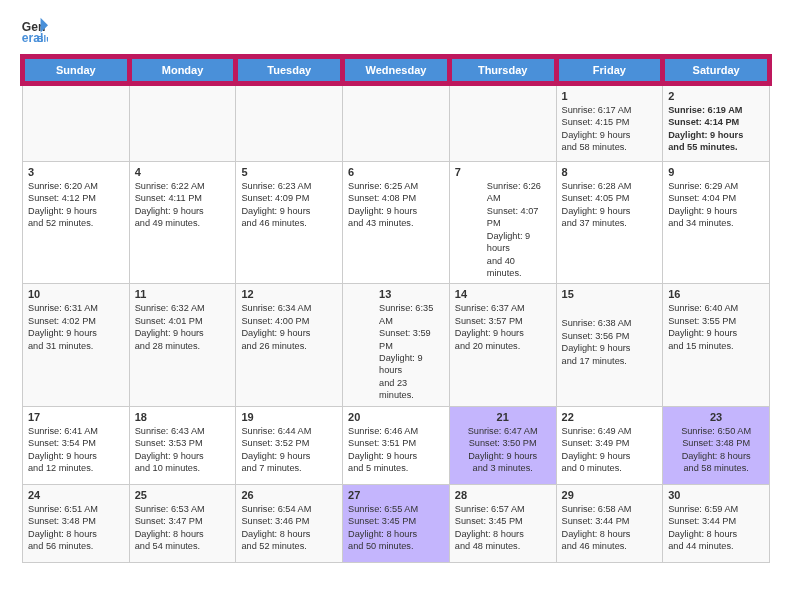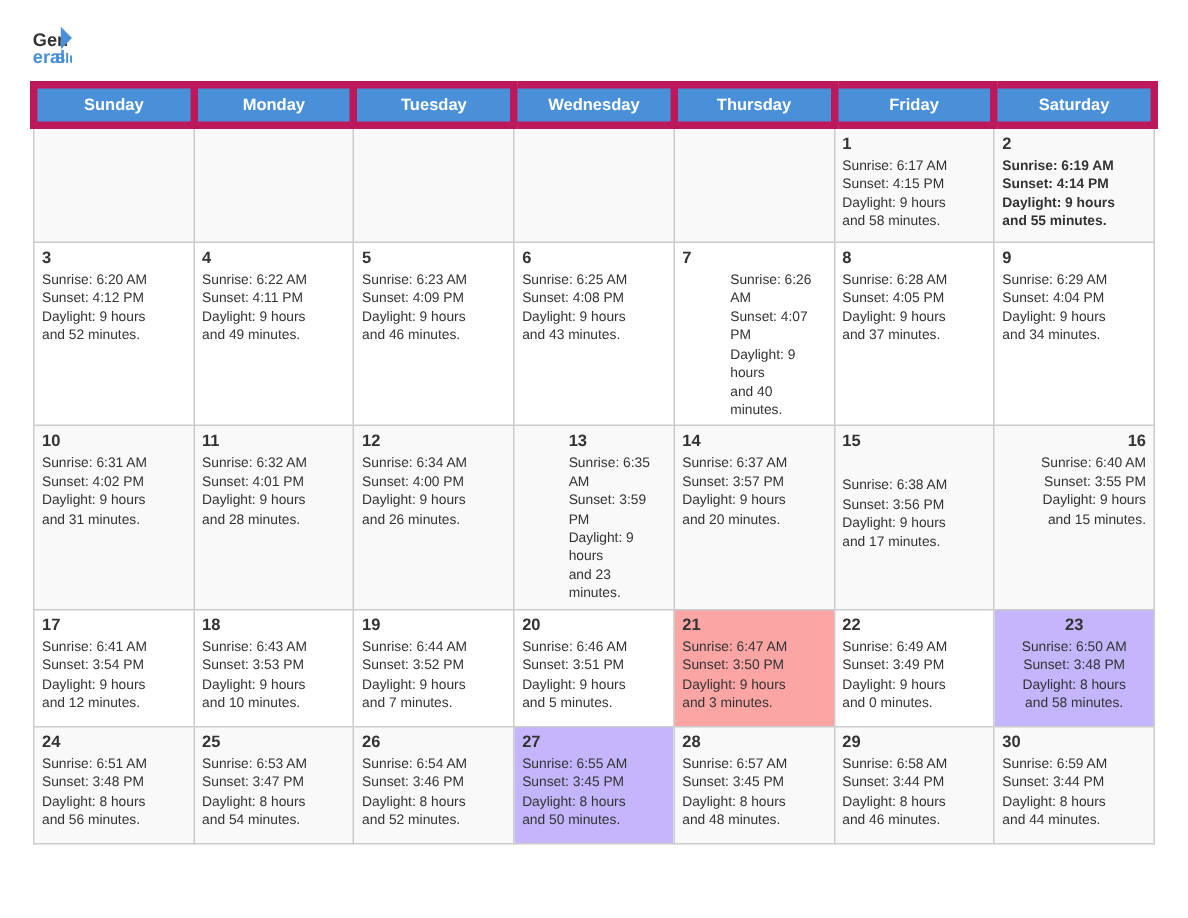--- a/index.html
+++ b/index.html
@@ -230,21 +230,21 @@
 Daylight: 9 hours
 and 20 minutes.</div>
           </td>
           <td style="background: rgb(249, 249, 249);">
             <span class="day-number">15</span>
             <div class="day-info" style="white-space: pre-line; margin-top: 17px;">Sunrise: 6:38 AM
 Sunset: 3:56 PM
 Daylight: 9 hours
 and 17 minutes.</div>
           </td>
-          <td style="background: rgb(249, 249, 249); text-align: right;">
+          <td style="background: rgb(249, 249, 249);">
             <span class="day-number">16</span>
             <div class="day-info" style="white-space: pre-line;">Sunrise: 6:40 AM
 Sunset: 3:55 PM
 Daylight: 9 hours
 and 15 minutes.</div>
           </td>
         </tr>
         <tr>
           <td style="background: rgb(255, 255, 255);">
             <span class="day-number">17</span>
@@ -267,21 +267,21 @@
 Daylight: 9 hours
 and 7 minutes.</div>
           </td>
           <td style="background: rgb(255, 255, 255);">
             <span class="day-number">20</span>
             <div class="day-info" style="white-space: pre-line;">Sunrise: 6:46 AM
 Sunset: 3:51 PM
 Daylight: 9 hours
 and 5 minutes.</div>
           </td>
-          <td style="background: #fca5a5;">
+          <td style="background: #c4b5fd; text-align: center;">
             <span class="day-number">21</span>
             <div class="day-info" style="white-space: pre-line;">Sunrise: 6:47 AM
 Sunset: 3:50 PM
 Daylight: 9 hours
 and 3 minutes.</div>
           </td>
           <td style="background: rgb(255, 255, 255);">
             <span class="day-number">22</span>
             <div class="day-info" style="white-space: pre-line;">Sunrise: 6:49 AM
 Sunset: 3:49 PM

